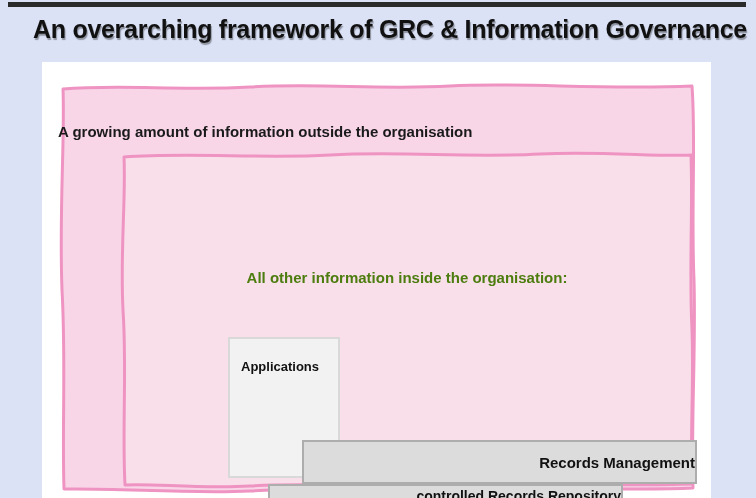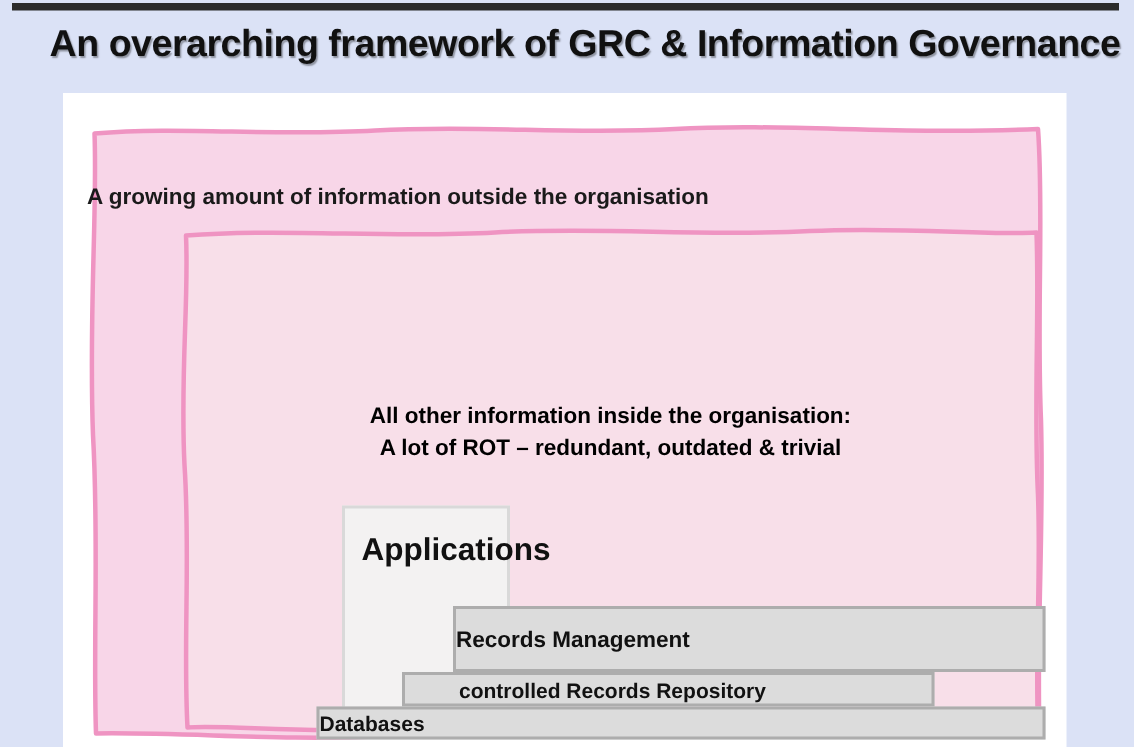--- a/index.html
+++ b/index.html
@@ -45,40 +45,39 @@
     stroke-width:3;stroke-linejoin:round;
   }
   .outside-label{
     position:absolute;left:58px;top:123px;width:637px;
     text-align:left;
     font-size:15px;font-weight:bold;color:#1a1a1a;
   }
   .inside-label{
     position:absolute;left:120px;top:267px;width:574px;
     text-align:center;
-    font-size:15px;font-weight:bold;color:#000000;
+    font-size:15px;font-weight:bold;color:#4d7c0f;
     line-height:21px;
   }
   .apps-box{
     position:absolute;left:228px;top:337px;width:112px;height:141px;
     background:var(--box-fill,#f3f2f2);
     border:2px solid var(--box-border,#d9d9d9);
     box-sizing:border-box;
-    font-size:21px;font-weight:bold;color:#111;
+    font-size:13px;font-weight:bold;color:#111;
     line-height:22px;
     padding:17px 0 0 11px;
-    text-align:center;
   }
   .bar{
     position:absolute;
     background:var(--bar-fill,#dcdcdc);
     border:2px solid var(--bar-border,#adadad);
     box-sizing:border-box;
-    display:flex;align-items:center;justify-content:flex-start;
-    font-weight:bold;color:#111;
+    display:flex;align-items:center;justify-content:flex-end;
+    font-weight:bold;color:#111;margin-top:36px;
   }
   .bar-rm{left:302px;top:404px;width:395px;height:44px;font-size:15px;}
   .bar-crr{left:268px;top:448px;width:355px;height:23px;font-size:14px;padding-left:36px;}
   .bar-arch{left:211px;top:471px;width:486px;height:22px;font-size:14px;}
 </style>
 </head>
 <body>
 
 <div class="slide">
 
@@ -114,21 +113,20 @@
       C 200,489 150,483 125,485
       C 122,430 127,370 123,310
       C 120,250 126,200 124,157
       Z"></path>
   </svg>
 
   <div class="outside-label">A growing amount of information outside the organisation</div>
 
   <div class="inside-label">
     <div>All other information inside the organisation:</div>
-    <div>A lot of ROT – redundant, outdated &amp; trivial</div>
   </div>
 
   <div class="apps-box">
     <div>Applications</div>
   </div>
 
   <div class="bar bar-rm">
     <span>Records Management</span>
   </div>
 

